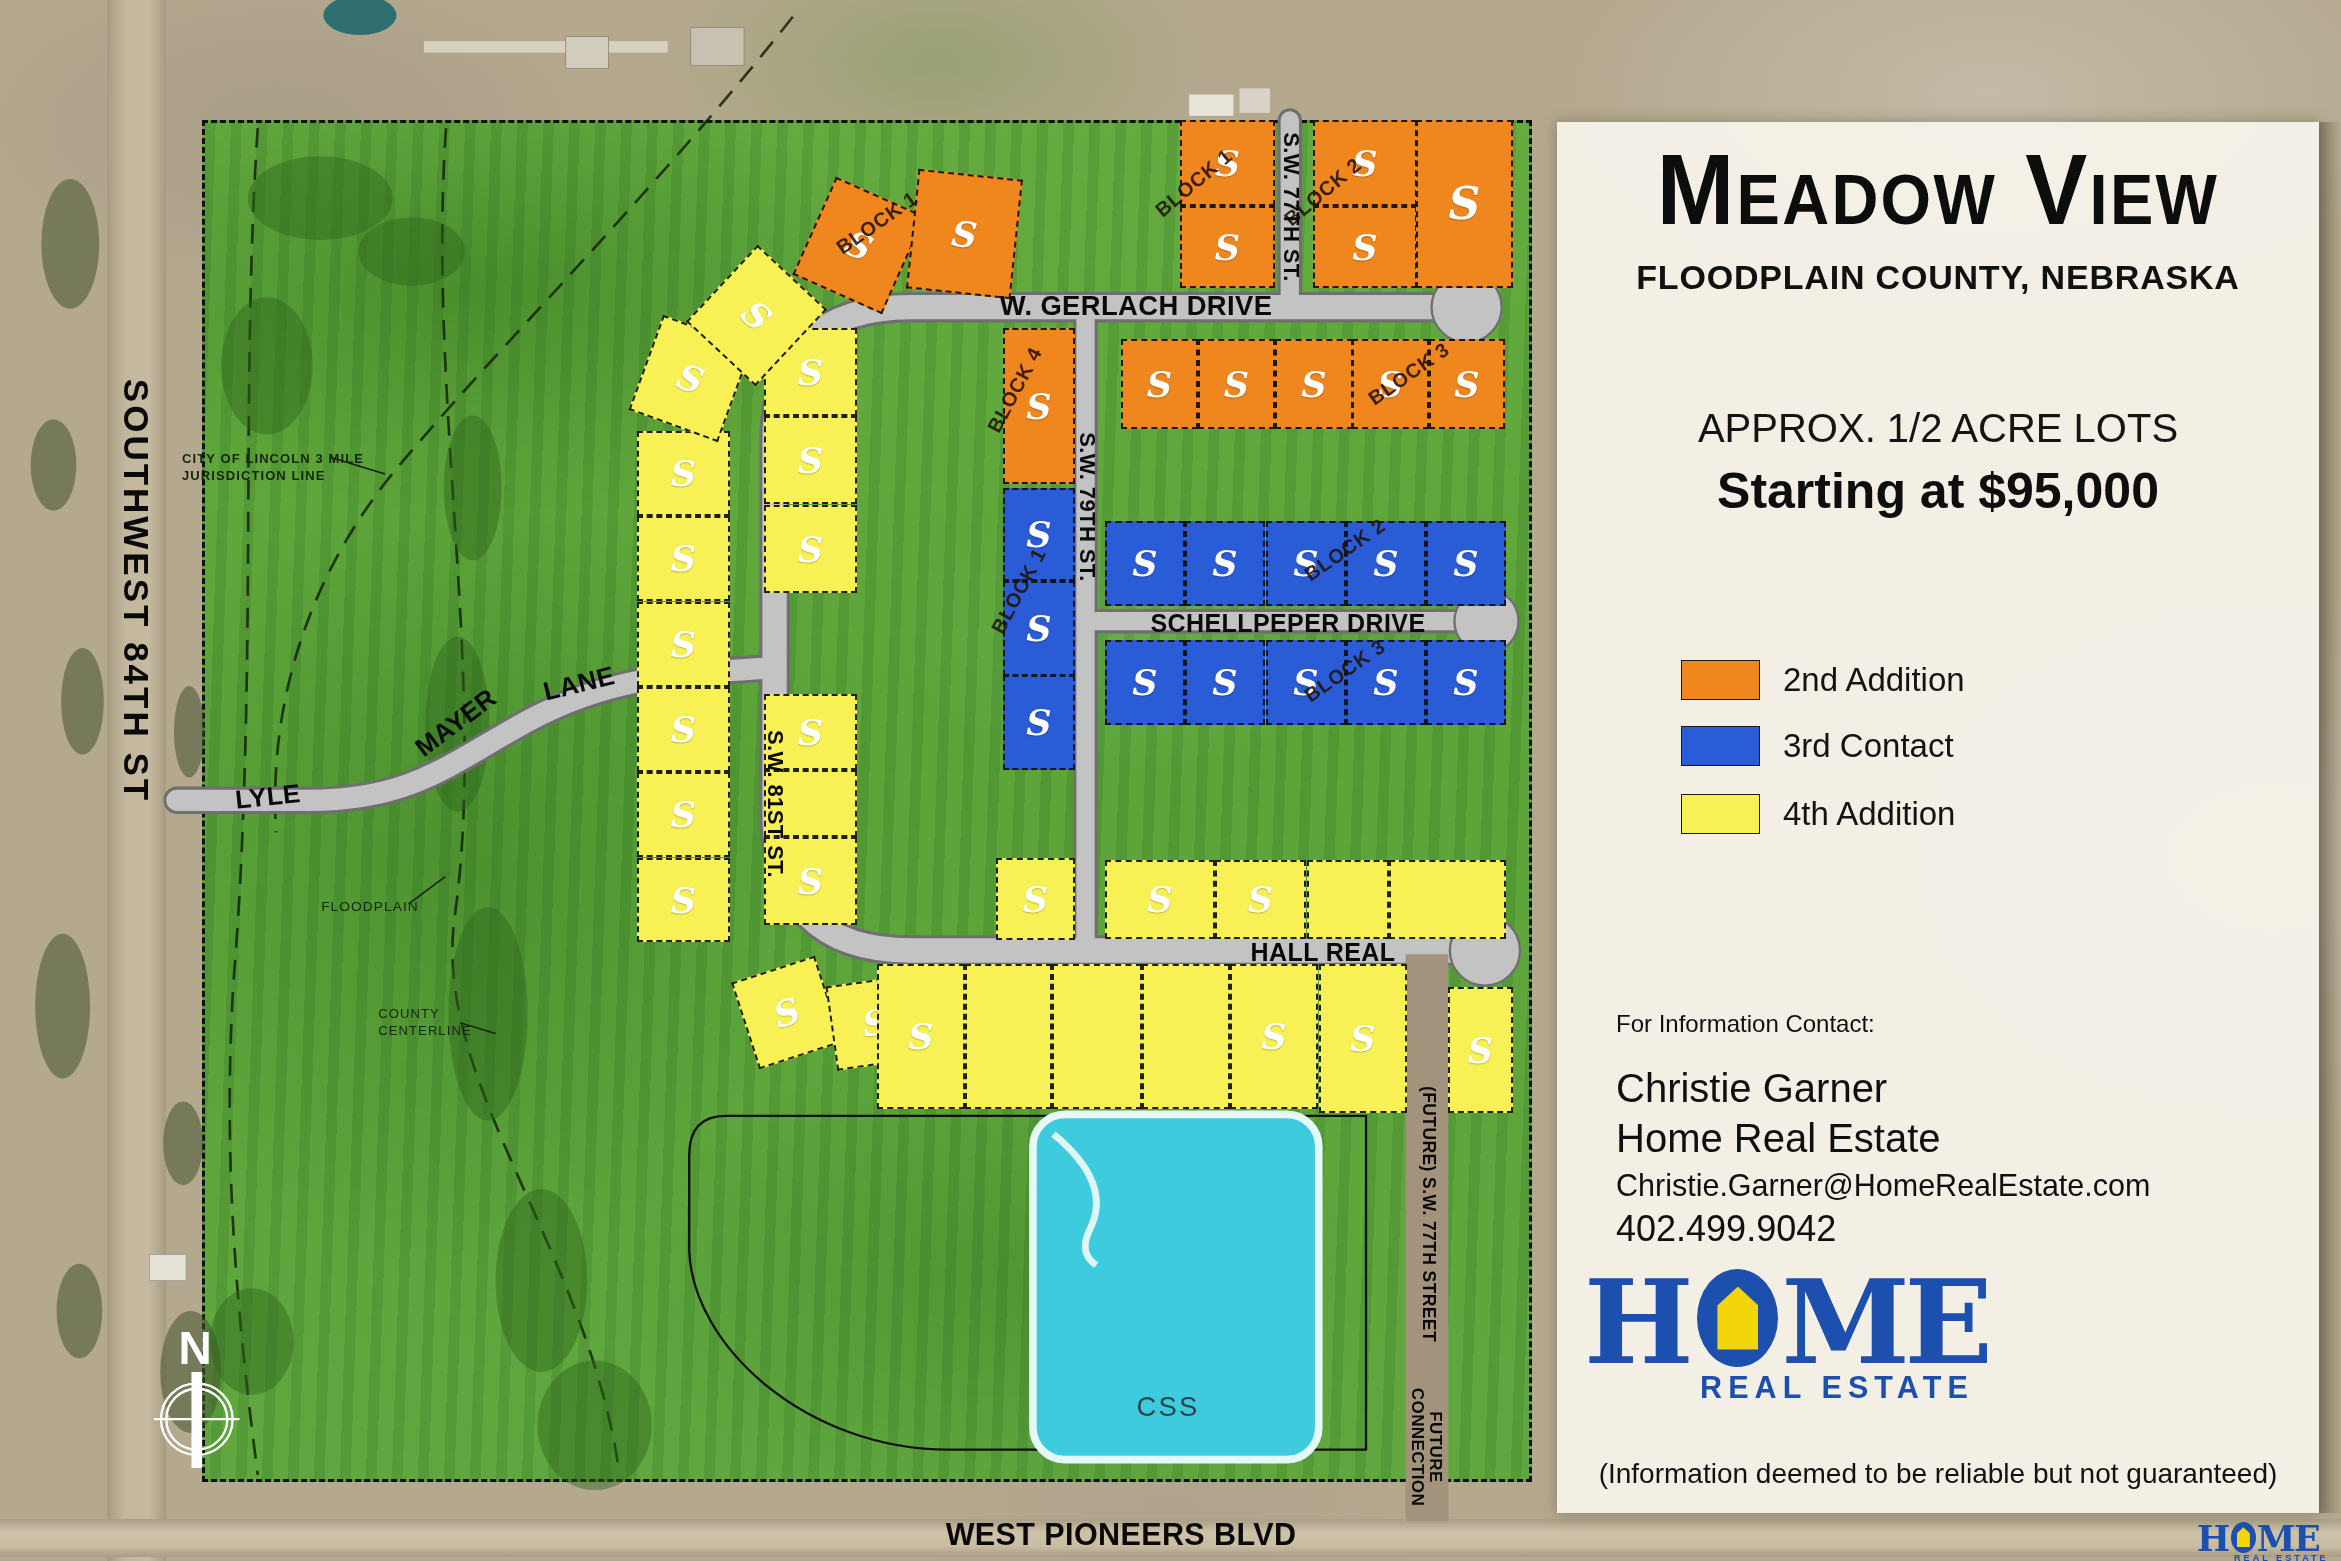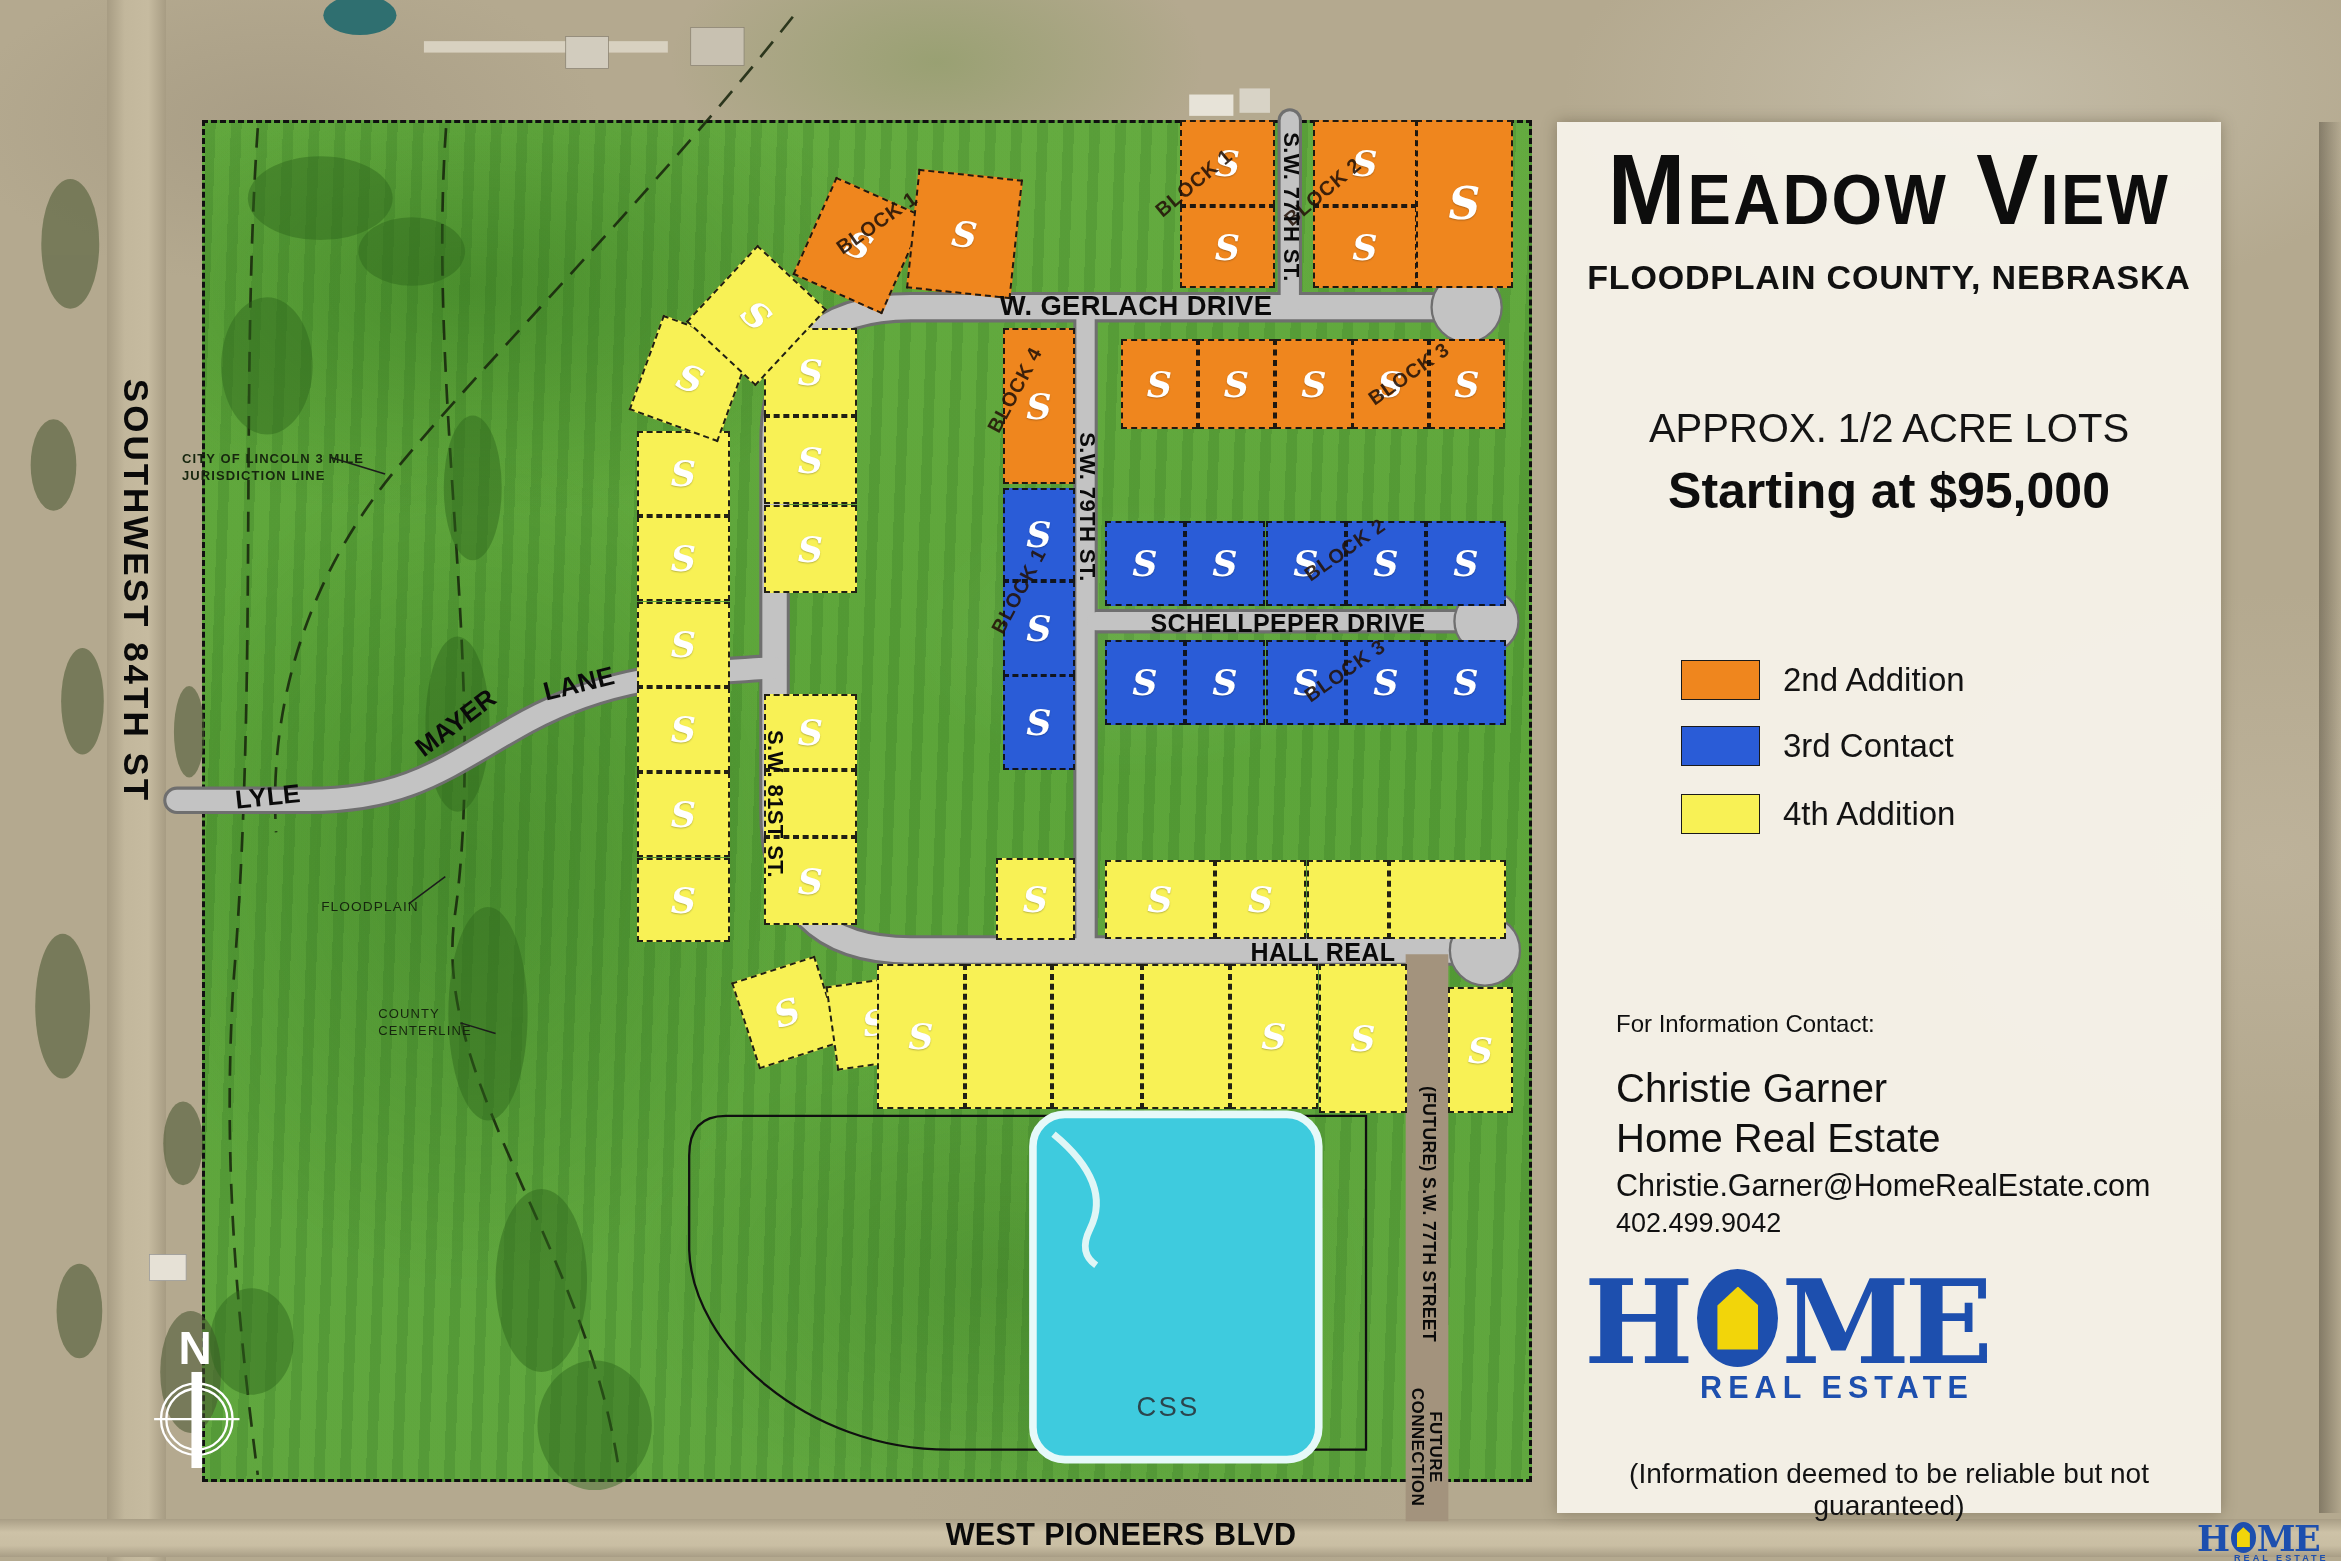--- a/index.html
+++ b/index.html
@@ -35,35 +35,35 @@
   .lot{position:absolute;border:2.3px dashed rgba(15,15,15,.92);display:flex;align-items:center;justify-content:center;}
   .sold-mark{font-family:"DejaVu Serif",serif;font-style:italic;font-weight:bold;color:#fff;font-size:35px;line-height:1;text-shadow:0 0.8px 1.5px rgba(0,0,0,.25);}
   .block-label{position:absolute;font-size:20px;font-weight:bold;letter-spacing:0.8px;color:rgba(35,18,8,.88);white-space:nowrap;}
   
   .street-label{position:absolute;font-weight:bold;color:#0a0a0a;white-space:pre-line;text-align:center;line-height:1.05;letter-spacing:0.4px;}
   [data-name="street-label-sw84"]{letter-spacing:3px;}
   .map-note{position:absolute;font-weight:normal;color:#16260e;white-space:pre-line;letter-spacing:1.1px;line-height:1.3;text-align:left;}
   [data-name="map-note-north"]{color:#ffffff;font-weight:bold;letter-spacing:0;}
   [data-name="map-note-css"]{color:#2b454d;letter-spacing:2.3px;}
   
-  .panel{position:absolute;left:1557px;top:122px;width:664px;height:1391px;background:rgba(247,243,235,.94);box-shadow:0 0 13.7px rgba(60,50,30,.35);}
+  .panel{position:absolute;left:1557px;top:122px;width:762px;height:1391px;background:rgba(247,243,235,.94);box-shadow:0 0 13.7px rgba(60,50,30,.35);}
   .panel-edge{position:absolute;left:2319px;top:122px;width:23px;height:1391px;background:linear-gradient(90deg,rgba(40,35,25,.35),rgba(40,35,25,0));}
   .p-title{position:absolute;left:0;top:21.3px;width:100%;text-align:center;font-variant:small-caps;font-weight:bold;font-size:93px;letter-spacing:2.3px;color:#0d0d0d;transform:scaleY(1.08);line-height:1;}
   .p-subtitle{position:absolute;left:0;top:136px;width:100%;text-align:center;font-weight:bold;font-size:34px;letter-spacing:0.8px;color:#111;}
   .p-lotsize{position:absolute;left:0;top:284px;width:100%;text-align:center;font-weight:normal;font-size:40px;color:#141414;}
   .p-price{position:absolute;left:0;top:340px;width:100%;text-align:center;font-weight:bold;font-size:50px;color:#0e0e0e;}
   .legend{position:absolute;left:0;top:0;width:100%;}
   .legend-row{position:absolute;left:124px;height:40px;display:flex;align-items:center;}
   .swatch{width:79px;height:40px;border:1.5px solid #1a1a1a;margin-right:23px;flex:0 0 auto;}
   .legend-label{font-size:33px;color:#131313;}
   .c-heading{position:absolute;left:59px;top:888px;font-size:24px;color:#101010;}
   .c-name{position:absolute;left:59px;top:944px;font-size:40px;color:#101010;}
   .c-company{position:absolute;left:59px;top:994px;font-size:40px;color:#101010;}
   .c-email{position:absolute;left:59px;top:1046px;font-size:30.5px;color:#101010;}
-  .c-phone{position:absolute;left:59px;top:1086px;font-size:27px;color:#101010;}
+  .c-phone{position:absolute;left:59px;top:1086px;font-size:36px;color:#101010;}
   .p-disclaimer{position:absolute;left:0;top:1336px;width:100%;text-align:center;font-size:28px;color:#121212;}
   
   .home-logo{position:absolute;}
   .hl-row{display:flex;align-items:flex-end;}
   .hl-ch{font-family:"DejaVu Serif",serif;font-weight:bold;color:#1d4fae;line-height:.82;}
   .home-big{left:27px;top:1147px;}
   .home-big .hl-ch{font-size:116px;letter-spacing:-5.3px;}
   .home-big .hl-o{width:81px;height:98px;margin:0 3px 3px 9.1px;}
   .home-big .hl-house{width:41px;height:63px;}
   .home-big .hl-sub{font-size:30.5px;letter-spacing:6.1px;margin-left:116px;margin-top:0;}

